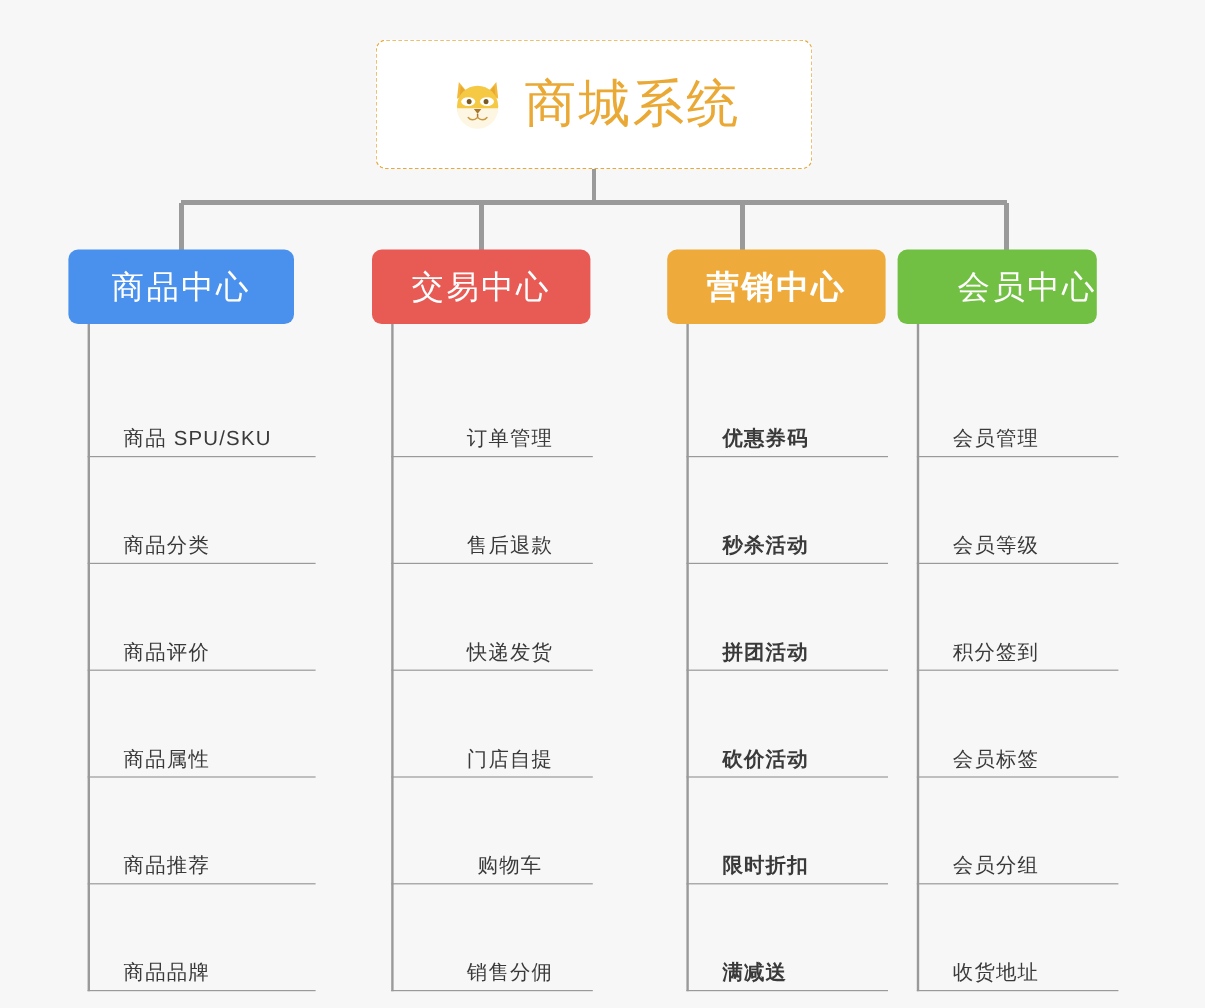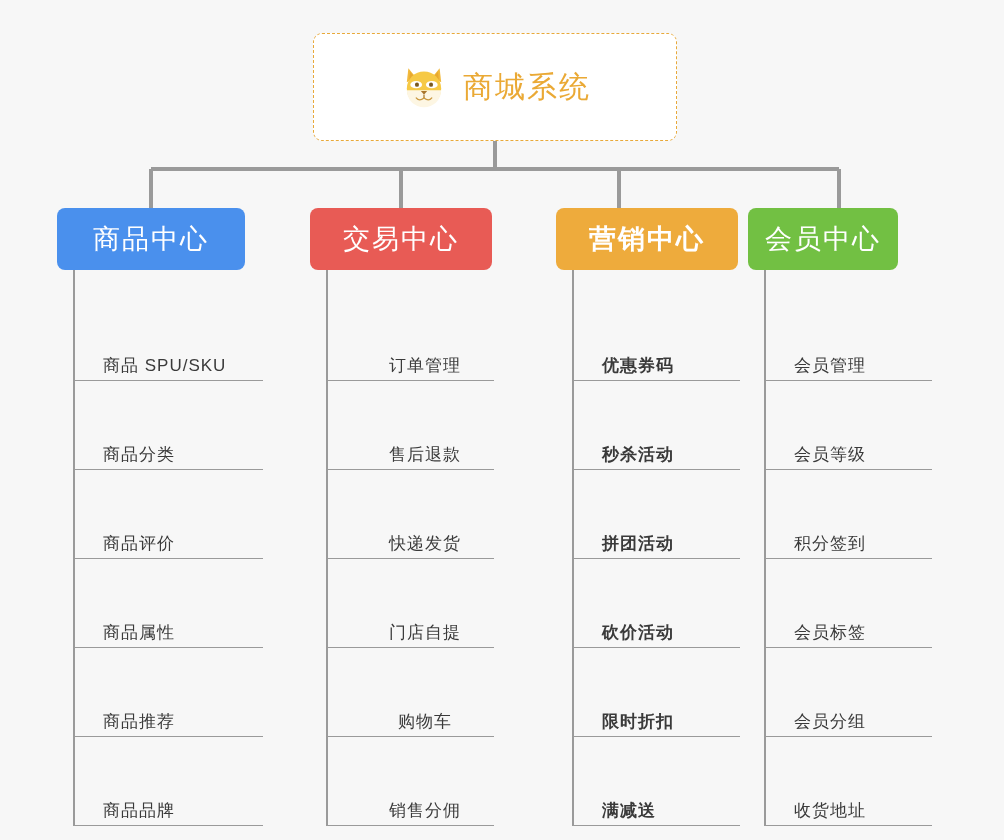--- a/index.html
+++ b/index.html
@@ -41,21 +41,21 @@
   .root-emoji {
     font-size: 46px;
     line-height: 1;
     display: block;
     width: 50px;
     height: 50px;
     position: relative;
   }
   .root-emoji svg { display: block; }
   .root-title {
-    font-size: 30px;
+    font-size: 43px;
     color: #eaa935;
     letter-spacing: 2px;
     white-space: nowrap;
     line-height: 1;
   }
 
   
   .connector-svg {
     position: absolute;
     left: 0;
@@ -127,21 +127,21 @@
 
   .branch-1 { left: 310px; width: 210px; }
   .branch-1 .branch-header { width: 182px; }
   .branch-1 .leaf { width: 168px; justify-content: center; }
 
   .branch-2 { left: 556px; width: 210px; font-weight: bold; }
   .branch-2 .branch-header { width: 182px; }
   .branch-2 .leaf { width: 168px; }
 
   .branch-3 { left: 748px; width: 210px; }
-  .branch-3 .branch-header { width: 150px; }
+  .branch-3 .branch-header { width: 166px; justify-content: flex-end; }
   .branch-3 .leaf { width: 168px; }
 </style>
 </head>
 <body>
 
 <div id="mindmap">
 
   <div class="root-node">
     <span class="root-emoji">
       <svg viewBox="0 0 64 64" width="50" height="50" aria-hidden="true">

